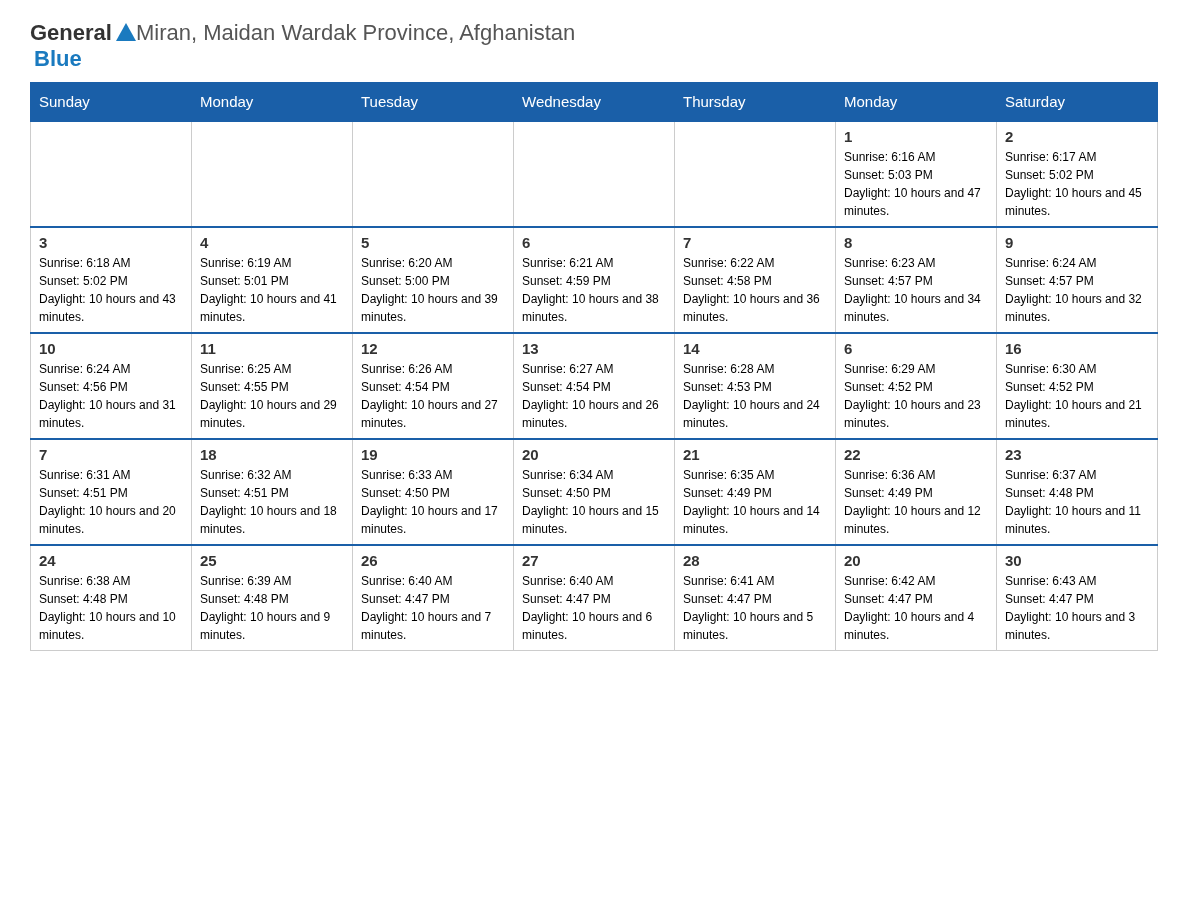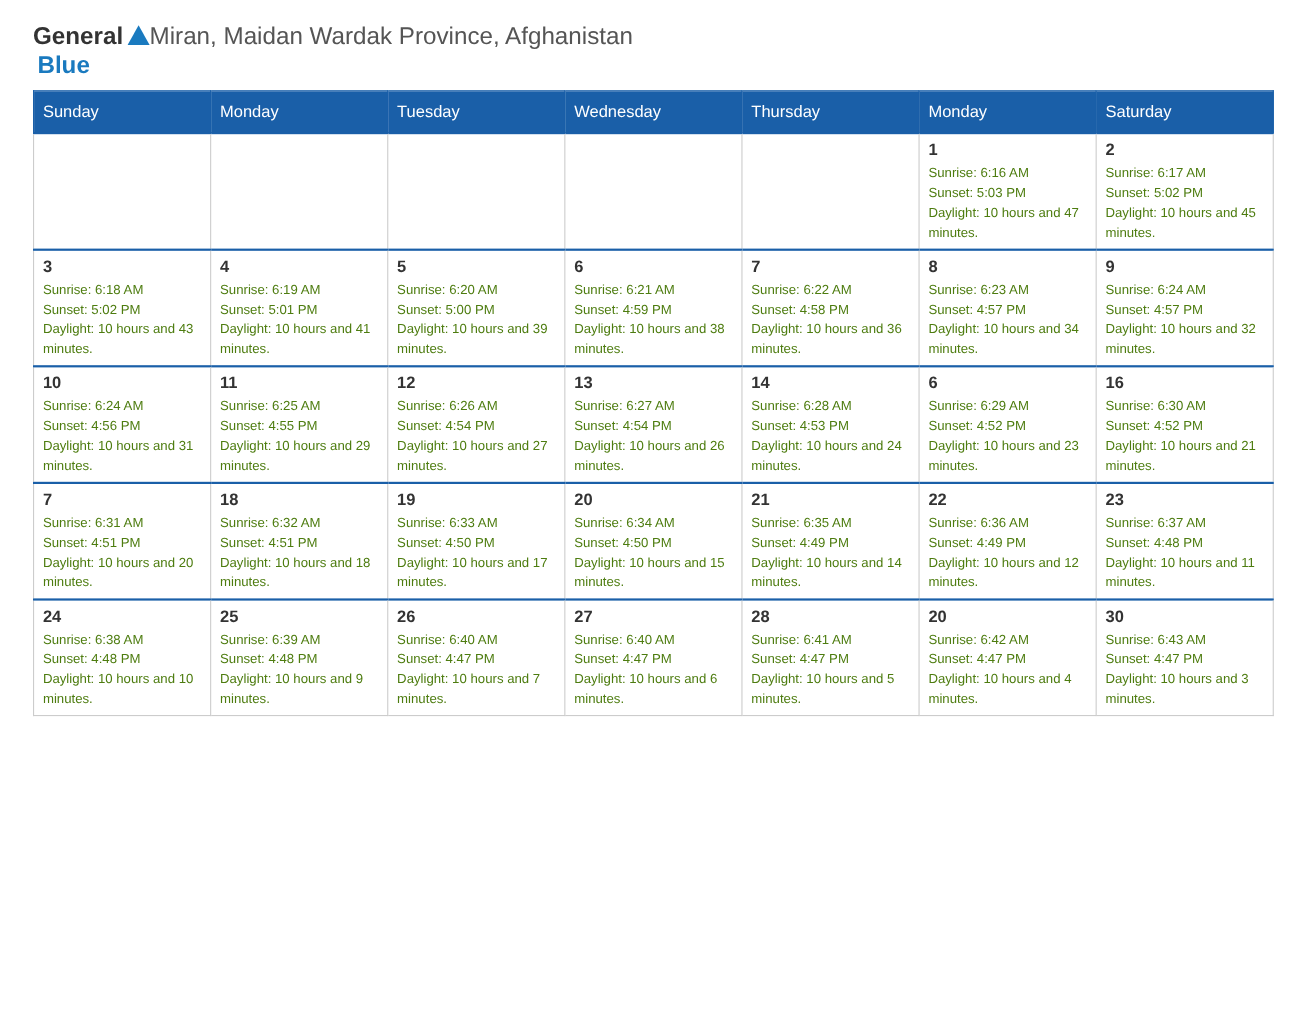--- a/index.html
+++ b/index.html
@@ -85,21 +85,21 @@
     }
     .day-number {
       font-size: 15px;
       font-weight: bold;
       color: #333;
       display: block;
       margin-bottom: 3px;
     }
     .day-info {
       font-size: 12px;
-      color: #4d7c0f;
+      color: #000000;
       line-height: 1.5;
     }
   </style>
 </head>
 <body>
 
 <div class="header-top">
   <div class="logo">
     <div class="logo-general">
       <span>General</span>

